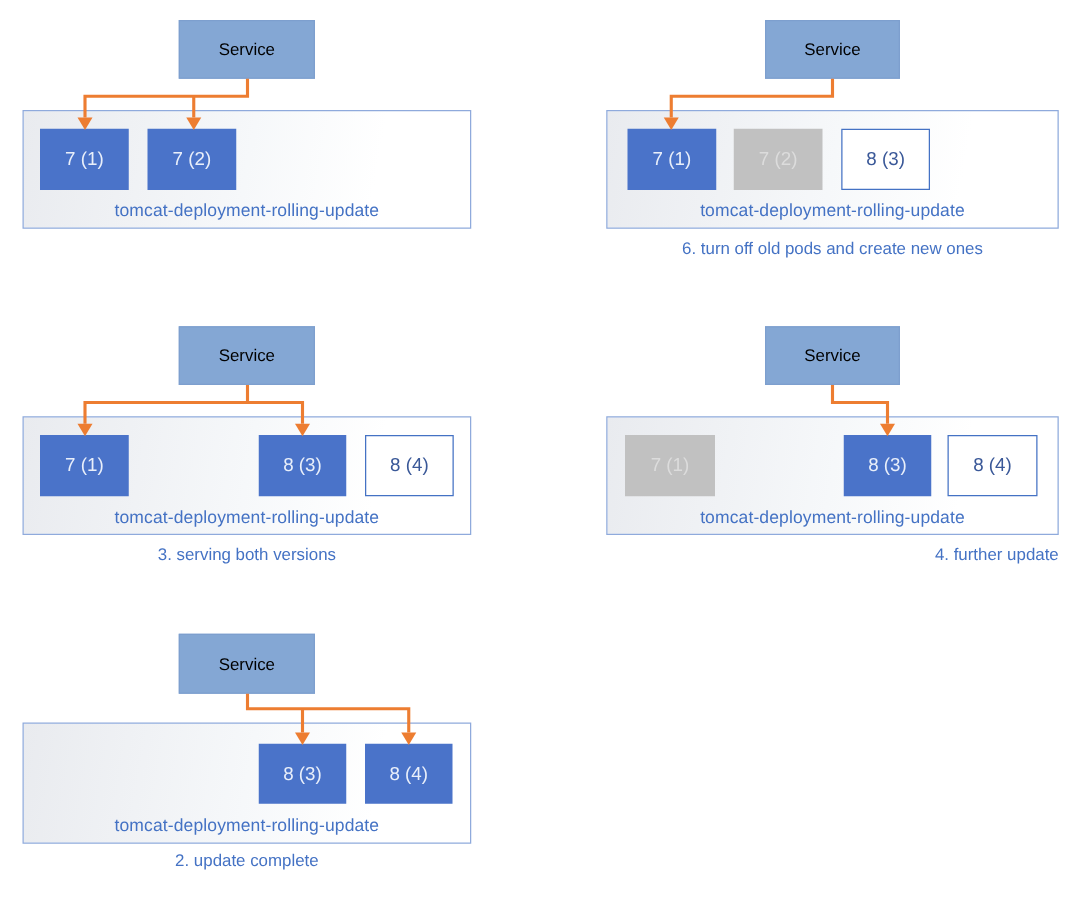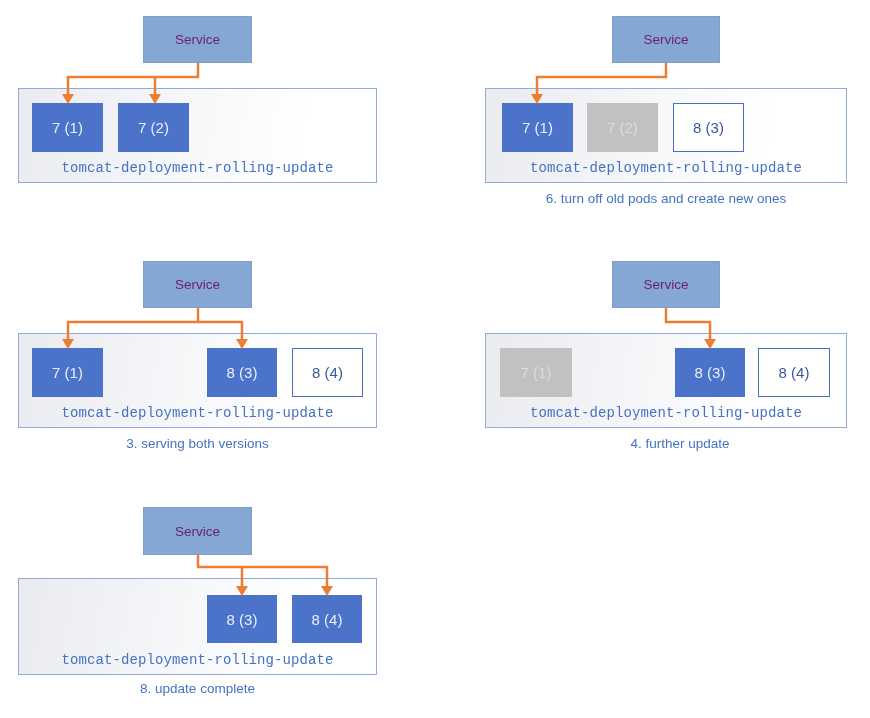--- a/index.html
+++ b/index.html
@@ -3,29 +3,28 @@
 <meta charset="utf-8">
 <style>
   html, body { margin:0; padding:0; background:#ffffff; }
   body { width:870px; height:718px; font-family:"Liberation Sans", sans-serif; }
   .canvas { position:relative; width:870px; height:718px; background:#ffffff; overflow:hidden; }
 
   .panel { position:absolute; width:435px; height:240px; }
 
   .service {
     position:absolute; background:#84a7d4; border:1px solid #7d9fce;
-    color:#701a75; display:flex; align-items:center; justify-content:center;
+    color:#000000; display:flex; align-items:center; justify-content:center;
     font-size:13.5px; box-sizing:border-box;
   }
 
   .container-box {
     position:absolute; box-sizing:border-box;
     border:1.5px solid #8faadc;
     background:linear-gradient(100deg, #e9ebef 0%, #f6f8fa 50%, #ffffff 78%);
-    font-family:Liberation Mono, monospace;
   }
   .deploy-label {
     position:absolute; left:0; right:0; bottom:6px; text-align:center;
     color:#4472c4; font-size:14px; letter-spacing:0.1px;
   }
 
   .pod {
     position:absolute; display:flex; align-items:center; justify-content:center;
     font-size:15px; box-sizing:border-box;
   }
@@ -98,32 +97,32 @@
       <div class="deploy-label">tomcat-deployment-rolling-update</div>
     </div>
     <div class="service" style="left:177px;top:16px;width:108px;height:47px;">Service</div>
     <div class="pod" style="left:65px;top:103px;width:72px;height:49px;" data-state="stopped">7 (1)</div>
     <div class="pod" style="left:240px;top:103px;width:70px;height:49px;" data-state="active">8 (3)</div>
     <div class="pod" style="left:323px;top:103px;width:72px;height:49px;" data-state="new">8 (4)</div>
     <svg class="arrows" viewBox="0 0 435 240">
       <path d="M231,63 L231,77 L275,77 L275,94"></path>
       <polygon points="269,94 281,94 275,104"></polygon>
     </svg>
-    <div class="caption" style="left:64px;top:191px;width:362px;">4. further update</div>
+    <div class="caption" style="left:50px;top:191px;width:362px;text-align:right;">4. further update</div>
   </div>
 
   <div class="panel" style="left:0;top:480px;">
     <div class="container-box" style="left:18px;top:98px;width:359px;height:97px;">
       <div class="deploy-label">tomcat-deployment-rolling-update</div>
     </div>
     <div class="service" style="left:143px;top:27px;width:109px;height:48px;">Service</div>
     <div class="pod" style="left:207px;top:115px;width:70px;height:48px;" data-state="active">8 (3)</div>
     <div class="pod" style="left:292px;top:115px;width:70px;height:48px;" data-state="active">8 (4)</div>
     <svg class="arrows" viewBox="0 0 435 240">
       <path d="M198,75 L198,87 L327,87 L327,106"></path>
       <path d="M242,87 L242,106"></path>
       <polygon points="236,106 248,106 242,116"></polygon>
       <polygon points="321,106 333,106 327,116"></polygon>
     </svg>
-    <div class="caption" style="left:18px;top:201px;width:359px;">8. update complete</div>
+    <div class="caption" style="left:18px;top:201px;width:359px;">2. update complete</div>
   </div>
 
 </div>
 
 </body></html>

